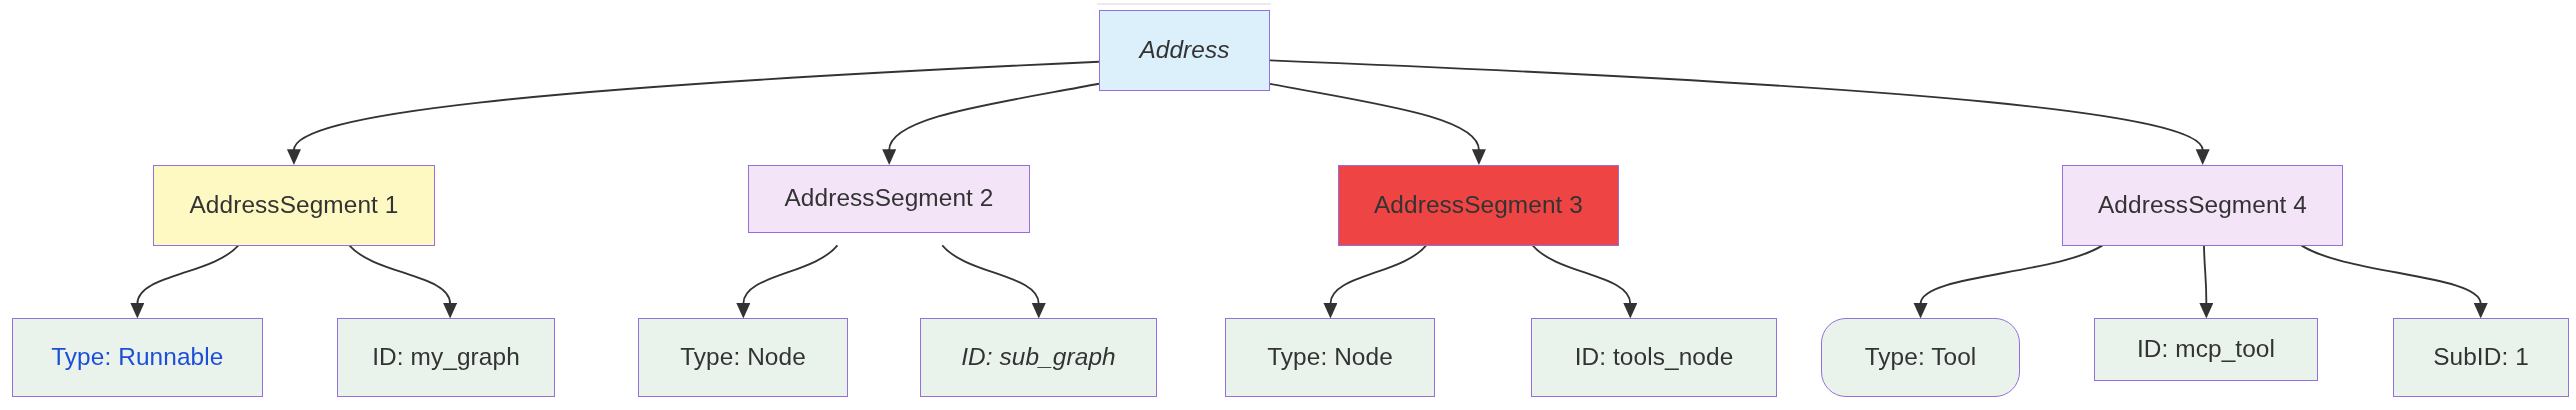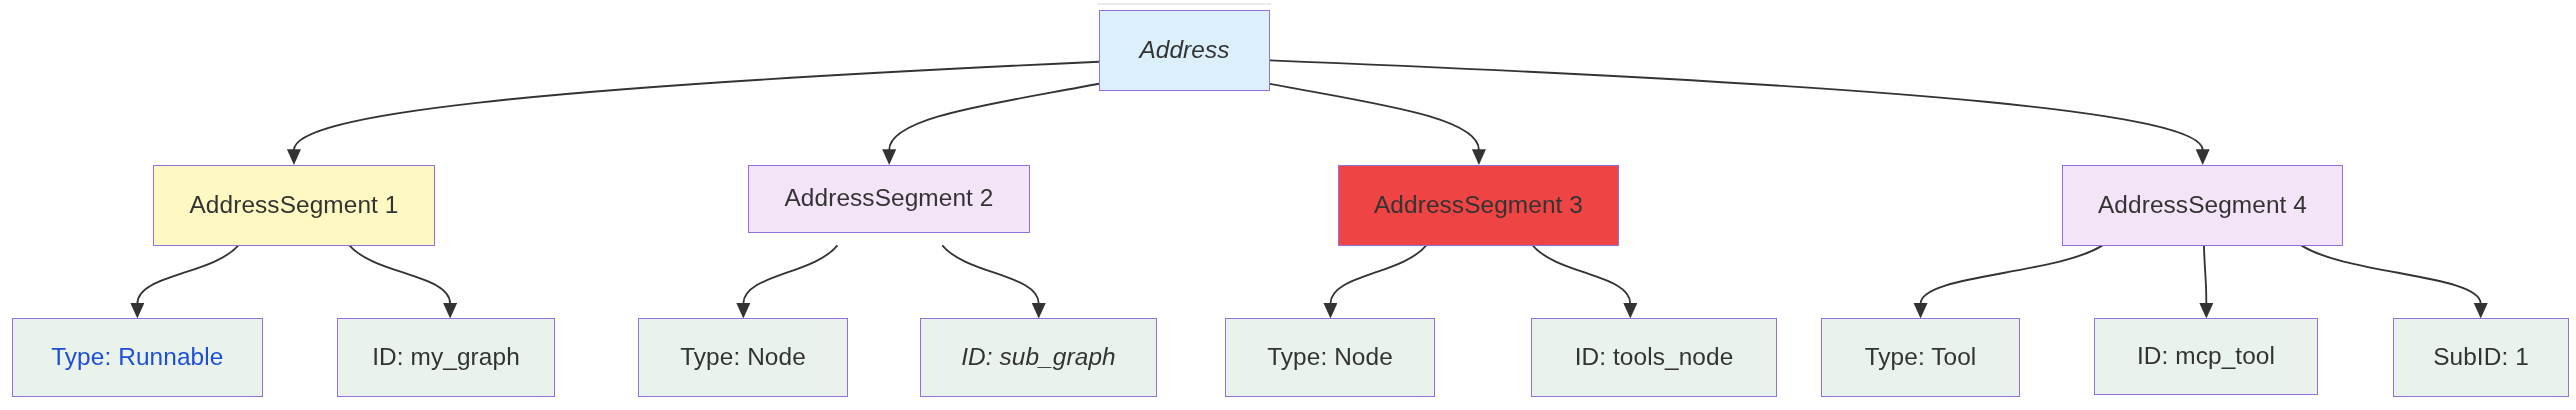--- a/index.html
+++ b/index.html
@@ -106,24 +106,24 @@
   </div>
   <div class="node" style="left: 920px; top: 318px; width: 237px; height: 79px; background: rgb(233, 243, 236); border-color: rgb(147, 112, 219); color: rgb(51, 51, 51); font-style: italic;">
     <span class="node-label">ID: sub_graph</span>
   </div>
   <div class="node" style="left: 1225px; top: 318px; width: 210px; height: 79px; background: rgb(233, 243, 236); border-color: rgb(147, 112, 219); color: rgb(51, 51, 51);">
     <span class="node-label">Type: Node</span>
   </div>
   <div class="node" style="left: 1507px; top: 318px; width: 246px; height: 79px; background: rgb(233, 243, 236); border-color: rgb(147, 112, 219); color: rgb(51, 51, 51); margin-left: 24px;">
     <span class="node-label">ID: tools_node</span>
   </div>
-  <div class="node" style="left: 1821px; top: 318px; width: 199px; height: 79px; background: rgb(233, 243, 236); border-color: rgb(147, 112, 219); color: rgb(51, 51, 51);">
+  <div class="node" style="left: 1821px; top: 318px; width: 199px; height: 79px; background: rgb(233, 243, 236); border-color: rgb(147, 112, 219); color: rgb(51, 51, 51); border-radius: 25px;">
     <span class="node-label">Type: Tool</span>
   </div>
-  <div class="node" style="left: 2094px; top: 318px; width: 224px; height: 77px; background: rgb(233, 243, 236); border-color: rgb(147, 112, 219); color: rgb(51, 51, 51);">
+  <div class="node" style="left: 2094px; top: 318px; width: 224px; height: 63px; background: rgb(233, 243, 236); border-color: rgb(147, 112, 219); color: rgb(51, 51, 51);">
     <span class="node-label">ID: mcp_tool</span>
   </div>
   <div class="node" style="left: 2393px; top: 318px; width: 176px; height: 79px; background: rgb(233, 243, 236); border-color: rgb(147, 112, 219); color: rgb(51, 51, 51);">
     <span class="node-label">SubID: 1</span>
   </div>
 
 </div>
 
 
 </body></html>

